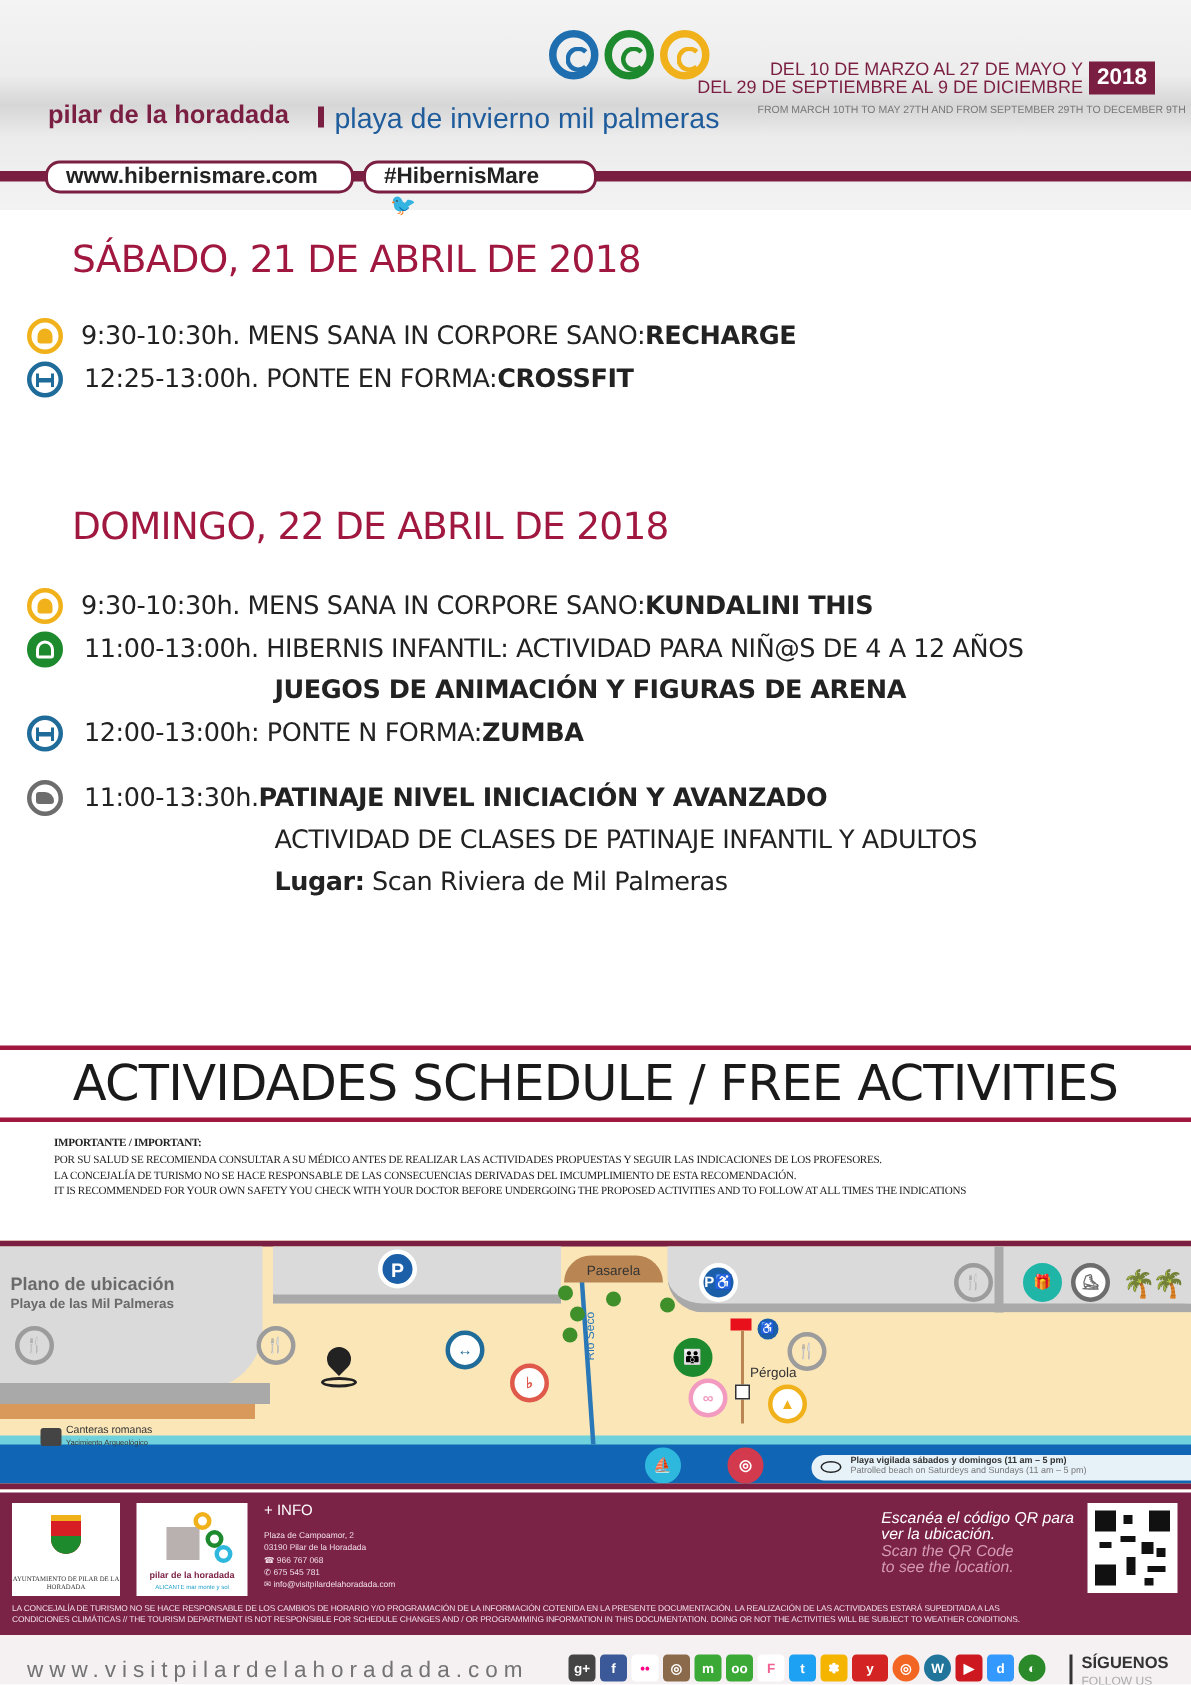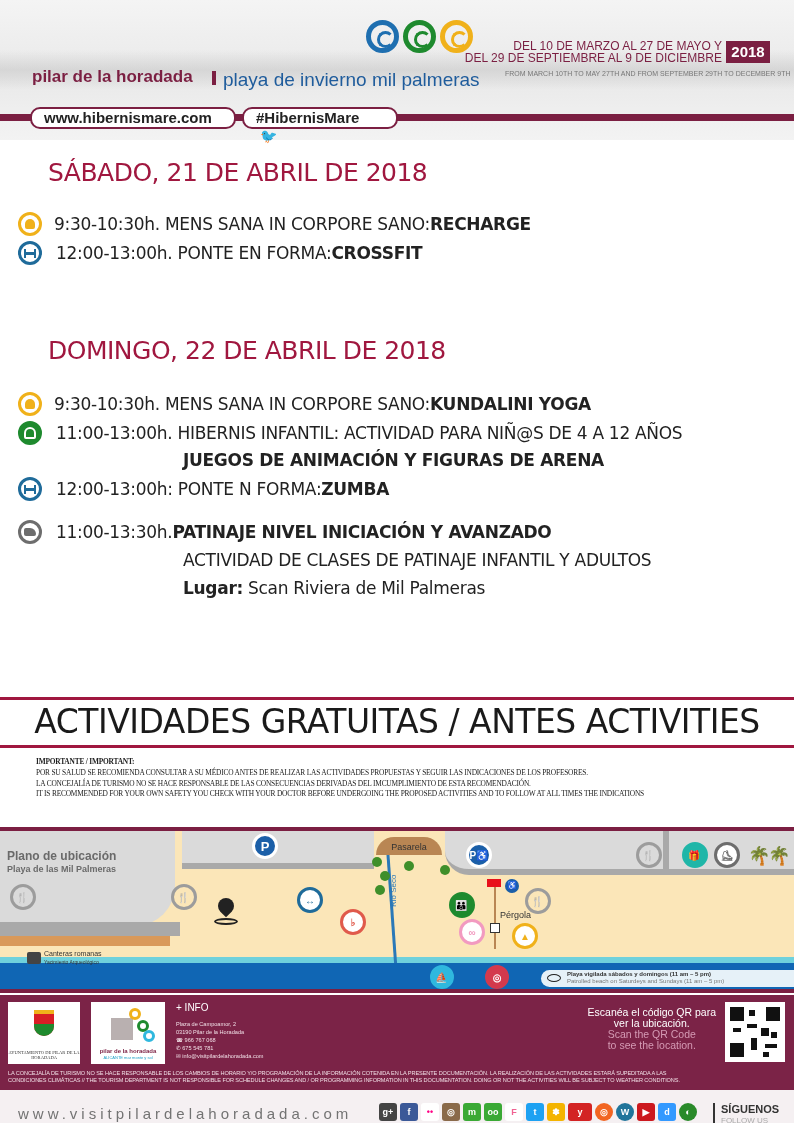--- a/index.html
+++ b/index.html
@@ -114,21 +114,21 @@
   .logo2 { left: 91px; width: 74px; }
   .shield { position: absolute; left: 26px; top: 8px; width: 20px; height: 26px; background: #d81e25; border-radius: 0 0 10px 10px; border-top: 4px solid #f0b11a; }
   .shield-g { position: absolute; left: 26px; top: 22px; width: 20px; height: 12px; background: #1e8a2e; border-radius: 0 0 10px 10px; }
   .logo1 .txt { position: absolute; left: 0; bottom: 4px; width: 72px; text-align: center; font-family: "Liberation Serif", serif; font-size: 4.5px; color: #333; line-height: 5px; }
   .logo2 .txt { position: absolute; left: 0; bottom: 10px; width: 74px; text-align: center; font-size: 6px; font-weight: bold; color: #7b1f42; }
   .logo2 .txt2 { position: absolute; left: 0; bottom: 4px; width: 74px; text-align: center; font-size: 4px; color: #1fa0c8; }
   .castle { position: absolute; left: 20px; top: 16px; width: 22px; height: 22px; background: #b9b0b0; }
   .swirl { position: absolute; width: 12px; height: 12px; border-radius: 50%; border: 3px solid; }
   .info-h { position: absolute; left: 176px; top: 7px; color: #fff; font-size: 10px; }
   .info-l { position: absolute; left: 176px; color: #f0dde5; font-size: 5.6px; }
-  .qr-txt { position: absolute; right: 78px; top: 12px; text-align: center; font-size: 10.5px; line-height: 11px; }
+  .qr-txt { position: absolute; right: 78px; top: 12px; text-align: left; font-size: 10.5px; line-height: 11px; font-style: italic; }
   .qr-txt .es { color: #ffffff; }
   .qr-txt .en { color: #d59ab4; }
   .qr { position: absolute; left: 725px; top: 7px; width: 60px; height: 60px; background: #fff; padding: 5px; }
   .qr .cell { position: absolute; background: #111; }
   .disclaimer { position: absolute; left: 8px; top: 75px; width: 780px; color: #f0dde5; font-size: 5.6px; line-height: 7px; letter-spacing: -0.1px; }
 
   .bottom { position: absolute; left: 0; top: 1090px; width: 794px; height: 33px; background: #f5f0f2; }
   .site { position: absolute; left: 18px; top: 1105px; font-size: 15px; color: #737373; letter-spacing: 4px; }
   .social { position: absolute; left: 379px; top: 1103px; display: flex; gap: 3px; }
   .soc { width: 18px; height: 18px; border-radius: 3px; color: #fff; font-size: 9px; font-weight: bold; text-align: center; line-height: 18px; }
@@ -169,32 +169,32 @@
   <span class="ico yoga">
       <span class="dot"></span>
     </span>
   <span style="margin-left:54px"> 9:30-10:30h. MENS SANA IN CORPORE SANO: </span>
   <b>RECHARGE</b>
 </div>
 <div class="row" style="top:240px">
   <span class="ico fit">
       <span class="bar"></span>
     </span>
-  <span style="margin-left:56px">12:00-13:00h. PONTE EN FORMA: </span>
+  <span style="margin-left:56px">12:25-13:00h. PONTE EN FORMA: </span>
   <b>CROSSFIT</b>
 </div>
 
 <div class="day-title" style="top:336px">DOMINGO, 22 DE ABRIL DE 2018</div>
 
 <div class="row" style="top:391px">
   <span class="ico yoga">
       <span class="dot"></span>
     </span>
   <span style="margin-left:54px"> 9:30-10:30h. MENS SANA IN CORPORE SANO: </span>
-  <b>KUNDALINI YOGA</b>
+  <b>KUNDALINI THIS</b>
 </div>
 <div class="row" style="top:420px">
   <span class="ico kids">
       <span class="k"></span>
     </span>
   <span style="margin-left:56px">11:00-13:00h. HIBERNIS INFANTIL: ACTIVIDAD PARA NIÑ@S DE 4 A 12 AÑOS</span>
 </div>
 <div class="indent" style="left:183px;top:450px;font-weight:bold">JUEGOS DE ANIMACIÓN Y FIGURAS DE ARENA</div>
 <div class="row" style="top:476px">
   <span class="ico fit">
@@ -209,21 +209,21 @@
     </span>
   <span style="margin-left:56px">11:00-13:30h. </span>
   <b>PATINAJE NIVEL INICIACIÓN Y AVANZADO</b>
 </div>
 <div class="indent" style="left:183px;top:550px">ACTIVIDAD DE  CLASES DE PATINAJE INFANTIL Y ADULTOS</div>
 <div class="indent" style="left:183px;top:578px">
   <b>Lugar:</b><span> Scan Riviera de Mil Palmeras</span>
 </div>
 
 <div class="rule" style="top:697px"></div>
-<div class="free-title">ACTIVIDADES GRATUITAS / ANTES ACTIVITIES</div>
+<div class="free-title">ACTIVIDADES SCHEDULE / FREE ACTIVITIES</div>
 <div class="rule" style="top:745px"></div>
 <div class="important">
   <div class="h">IMPORTANTE / IMPORTANT:</div>
   <div>POR SU SALUD SE RECOMIENDA CONSULTAR A SU MÉDICO ANTES DE REALIZAR LAS ACTIVIDADES PROPUESTAS Y SEGUIR LAS INDICACIONES DE LOS PROFESORES.</div>
   <div>LA CONCEJALÍA DE TURISMO NO SE HACE RESPONSABLE DE LAS CONSECUENCIAS DERIVADAS DEL IMCUMPLIMIENTO DE ESTA RECOMENDACIÓN.</div>
   <div>IT IS RECOMMENDED FOR YOUR OWN SAFETY YOU CHECK WITH YOUR DOCTOR BEFORE UNDERGOING THE PROPOSED ACTIVITIES AND TO FOLLOW AT ALL TIMES THE INDICATIONS</div>
 </div>
 
 <div class="map">
   <div class="bord-top"></div>

